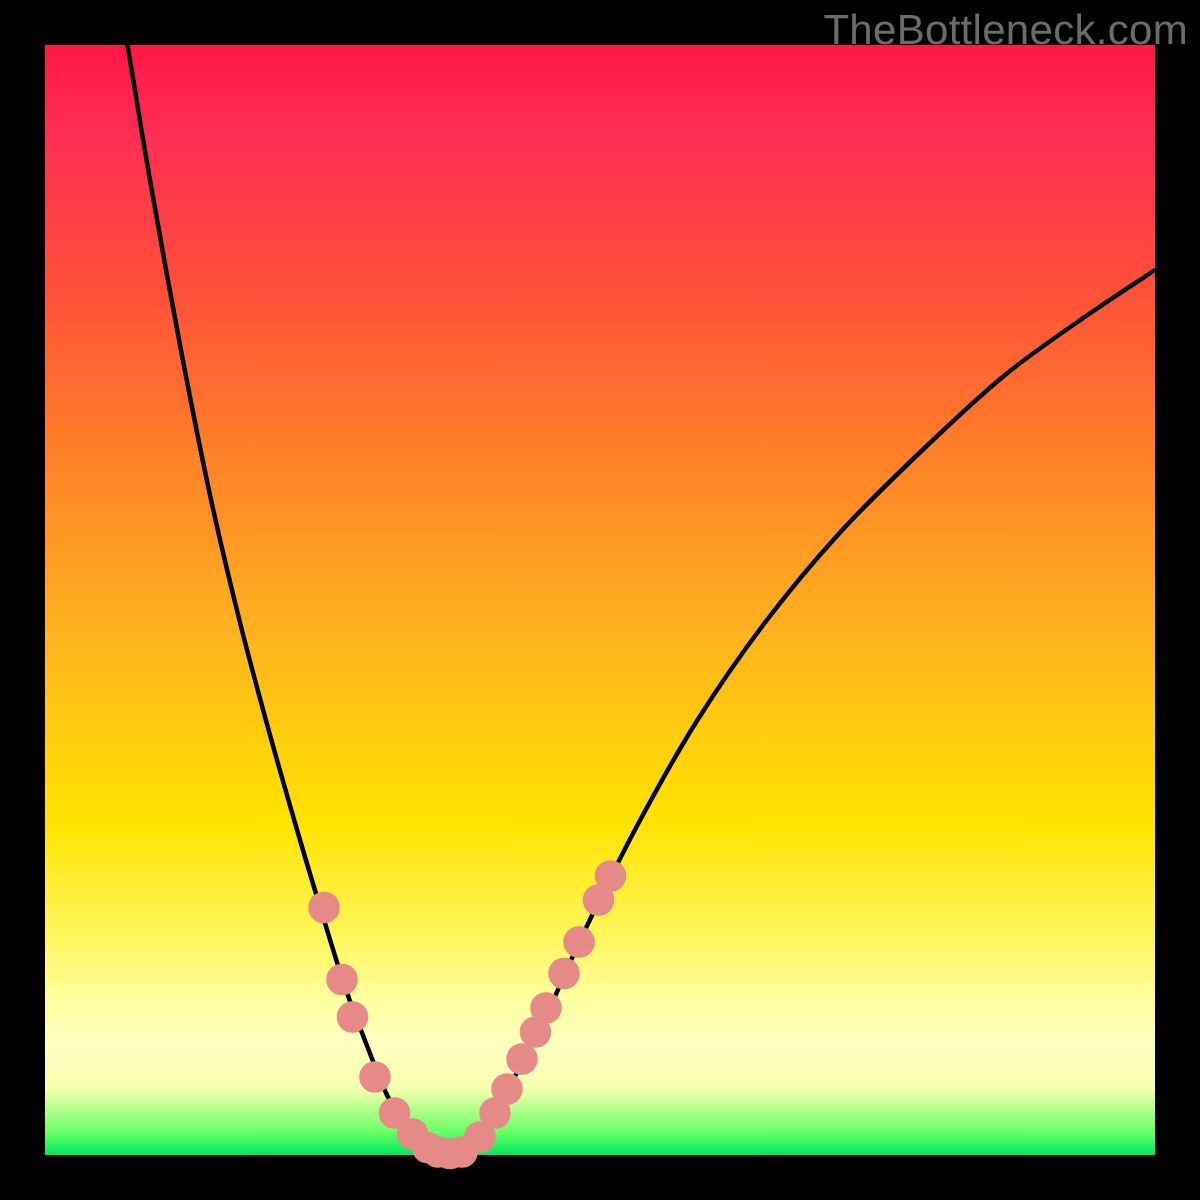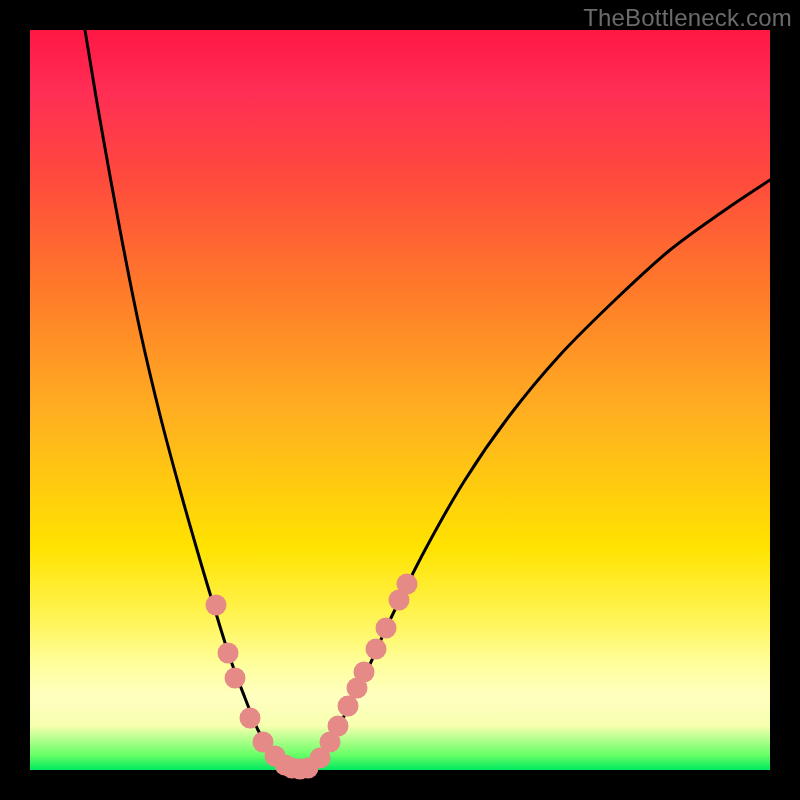--- a/index.html
+++ b/index.html
@@ -38,21 +38,21 @@
       #f7ffb0 94%,
       #66ff66 98%,
       #00e860 100%
     );
   }
   .watermark {
     position: absolute;
     top: 4px;
     right: 8px;
     color: #6b6b6b;
-    font-size: 24px;
+    font-size: 28px;
     font-weight: 500;
     letter-spacing: 0.2px;
     user-select: none;
   }
   svg.curves {
     position: absolute;
     left: 0;
     top: 0;
     width: 740px;
     height: 740px;

